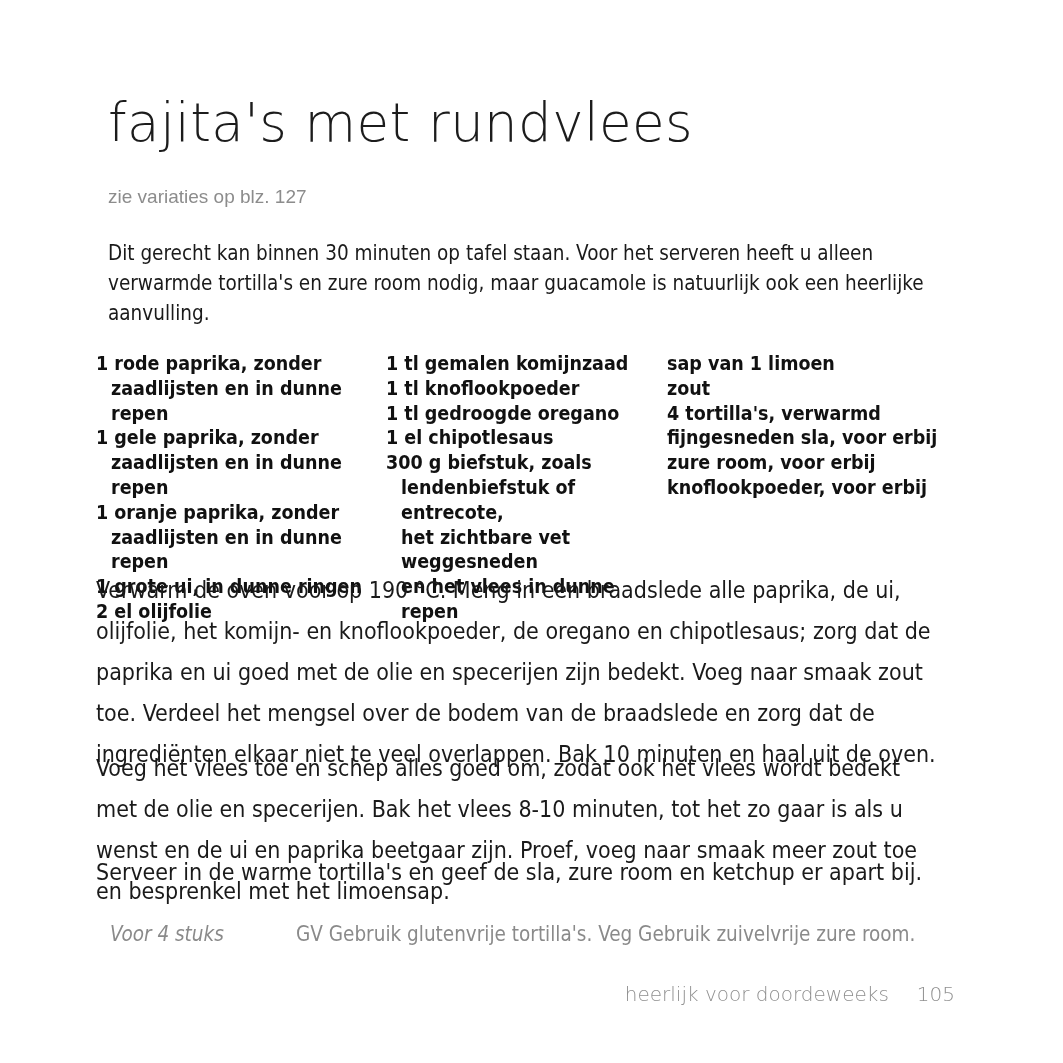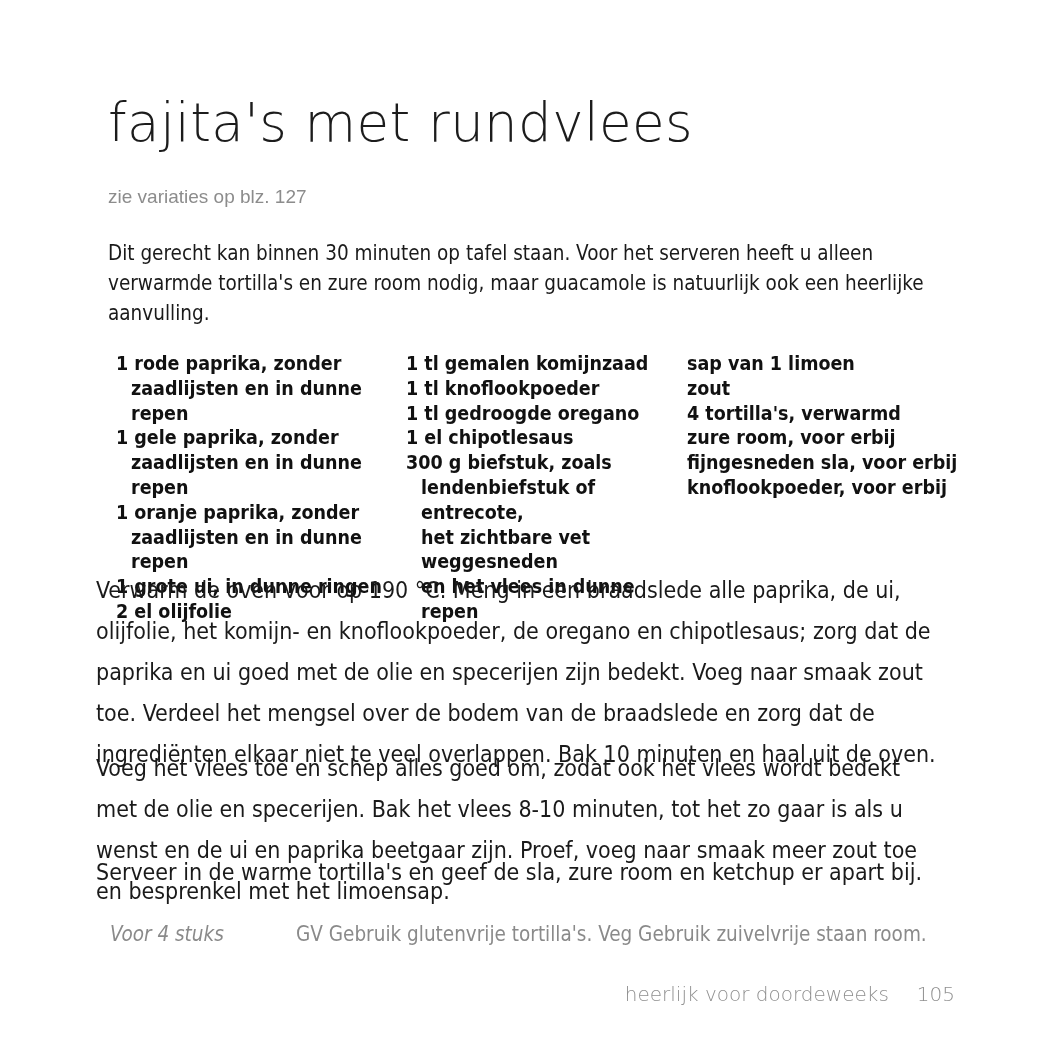--- a/index.html
+++ b/index.html
@@ -66,21 +66,21 @@
     font-family: "DejaVu Sans Condensed", "DejaVu Sans", sans-serif;
     font-stretch: condensed;
     font-size: 20.5px;
     line-height: 30px;
     color: #1a1a1a;
   }
 
   
   .ingredients {
     position: absolute;
-    left: 116px;
+    left: 96px;
     top: 352px;
     width: 845px;
     display: flex;
     align-items: flex-start;
   }
   .ing-col {
     display: block;
   }
   .ing-col.col-1 { width: 290px; }
   .ing-col.col-2 { width: 281px; }
@@ -190,35 +190,35 @@
         <p class="ing-item"><span>1 tl gemalen komijnzaad</span></p>
         <p class="ing-item"><span>1 tl knoflookpoeder</span></p>
         <p class="ing-item"><span>1 tl gedroogde oregano</span></p>
         <p class="ing-item"><span>1 el chipotlesaus</span></p>
         <p class="ing-item"><span>300 g biefstuk, zoals</span><span class="cont">lendenbiefstuk of entrecote,</span><span class="cont">het zichtbare vet weggesneden</span><span class="cont">en het vlees in dunne repen</span></p>
       </div>
     <div class="ing-col col-3">
         <p class="ing-item"><span>sap van 1 limoen</span></p>
         <p class="ing-item"><span>zout</span></p>
         <p class="ing-item"><span>4 tortilla's, verwarmd</span></p>
+        <p class="ing-item"><span>fijngesneden sla, voor erbij</span></p>
         <p class="ing-item"><span>zure room, voor erbij</span></p>
-        <p class="ing-item"><span>fijngesneden sla, voor erbij</span></p>
         <p class="ing-item"><span>knoflookpoeder, voor erbij</span></p>
       </div>
   </div>
 
   <p class="method p1">Verwarm de oven voor op 190 °C. Meng in een braadslede alle paprika, de ui, olijfolie, het komijn- en knoflookpoeder, de oregano en chipotlesaus; zorg dat de paprika en ui goed met de olie en specerijen zijn bedekt. Voeg naar smaak zout toe. Verdeel het mengsel over de bodem van de braadslede en zorg dat de ingrediënten elkaar niet te veel overlappen. Bak 10 minuten en haal uit de oven.</p>
 
   <p class="method p2">Voeg het vlees toe en schep alles goed om, zodat ook het vlees wordt bedekt met de olie en specerijen. Bak het vlees 8-10 minuten, tot het zo gaar is als u wenst en de ui en paprika beetgaar zijn. Proef, voeg naar smaak meer zout toe en besprenkel met het limoensap.</p>
 
   <p class="method p3">Serveer in de warme tortilla's en geef de sla, zure room en ketchup er apart bij.</p>
 
   <div class="notes-row">
     <span class="serves">Voor 4 stuks</span>
-    <span class="diet-note">GV Gebruik glutenvrije tortilla's. Veg Gebruik zuivelvrije staan room.</span>
+    <span class="diet-note">GV Gebruik glutenvrije tortilla's. Veg Gebruik zuivelvrije zure room.</span>
   </div>
 
   <div class="running-footer">
     <span>heerlijk voor doordeweeks</span>
     <span class="folio">105</span>
   </div>
 
 </div>
 
 </body></html>

